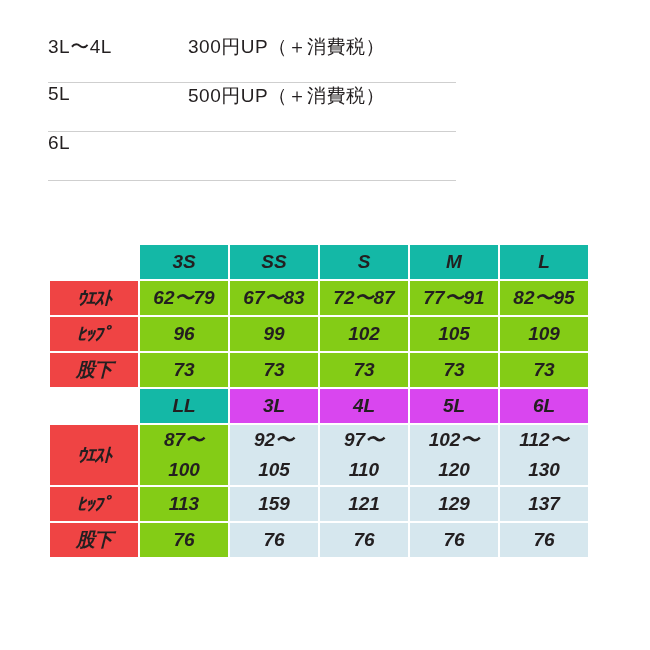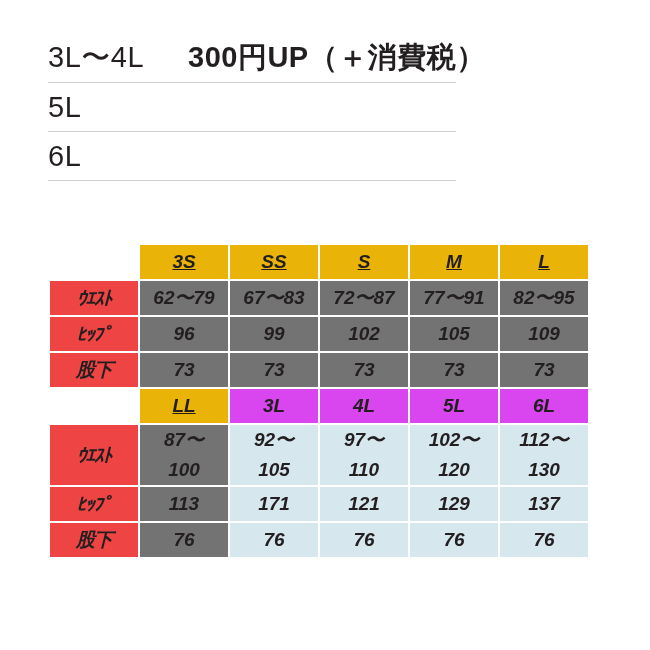--- a/index.html
+++ b/index.html
@@ -23,35 +23,35 @@
 
   
   .upcharge {
     position: absolute;
     left: 48px;
     top: 34px;
     width: 408px;
   }
   .upcharge-row {
     display: flex;
-    align-items: center;
+    align-items: flex-start;
     height: 48px;
     border-bottom: 1px solid #cfcfcf;
-    font-size: 29px;
+    font-size: 19px;
     letter-spacing: 0.5px;
   }
   .upcharge-row .size {
     width: 140px;
     flex: none;
     font-family: "Liberation Sans", sans-serif;
     font-weight: 400;
   }
   .upcharge-row .price {
     font-family: "Liberation Sans", sans-serif;
-    font-weight: 700;
+    font-weight: 400;
     white-space: nowrap;
   }
 
   
   .size-table-wrap {
     position: absolute;
     left: 48px;
     top: 243px;
     width: 540px;
   }
@@ -78,34 +78,33 @@
 
   td.rowlabel {
     background: #ef4444;
     font-size: 16px;
     font-style: normal;
     font-weight: 400;
     letter-spacing: -1px;
     font-family: "DejaVu Sans", sans-serif;
   }
   td.head {
-    background: #eab308;
+    background: #14b8a6;
     font-size: 19px;
     font-style: normal;
     font-weight: 400;
-    text-decoration: underline;
   }
   td.head-blue {
     background: #d946ef;
     font-size: 19px;
     font-style: normal;
     font-weight: 400;
   }
   td.cell {
-    background: #737373;
+    background: #84cc16;
   }
   td.cell-blue {
     background: #d6e7ee;
     margin-left: 33px;
   }
   td.corner {
     background: #ffffff;
     border: none;
   }
   td.two-line {
@@ -121,20 +120,21 @@
 
   <div class="upcharge">
 
     <div class="upcharge-row">
       <span class="size">3L〜4L</span>
       <span class="price">300円UP（＋消費税）</span>
     </div>
 
     <div class="upcharge-row">
       <span class="size">5L</span>
+      <span class="price">500円UP（＋消費税）</span>
     </div>
 
     <div class="upcharge-row">
       <span class="size">6L</span>
     </div>
 
   </div>
 
   <div class="size-table-wrap">
     <table class="size-table">
@@ -213,21 +213,21 @@
           </td>
           <td class="cell-blue two-line">
             <div>112〜</div>
             <div>130</div>
           </td>
         </tr>
 
         <tr>
           <td class="rowlabel">ﾋｯﾌﾟ</td>
           <td class="cell">113</td>
-          <td class="cell-blue">171</td>
+          <td class="cell-blue">159</td>
           <td class="cell-blue">121</td>
           <td class="cell-blue">129</td>
           <td class="cell-blue">137</td>
         </tr>
 
         <tr>
           <td class="rowlabel">股下</td>
           <td class="cell">76</td>
           <td class="cell-blue">76</td>
           <td class="cell-blue">76</td>

